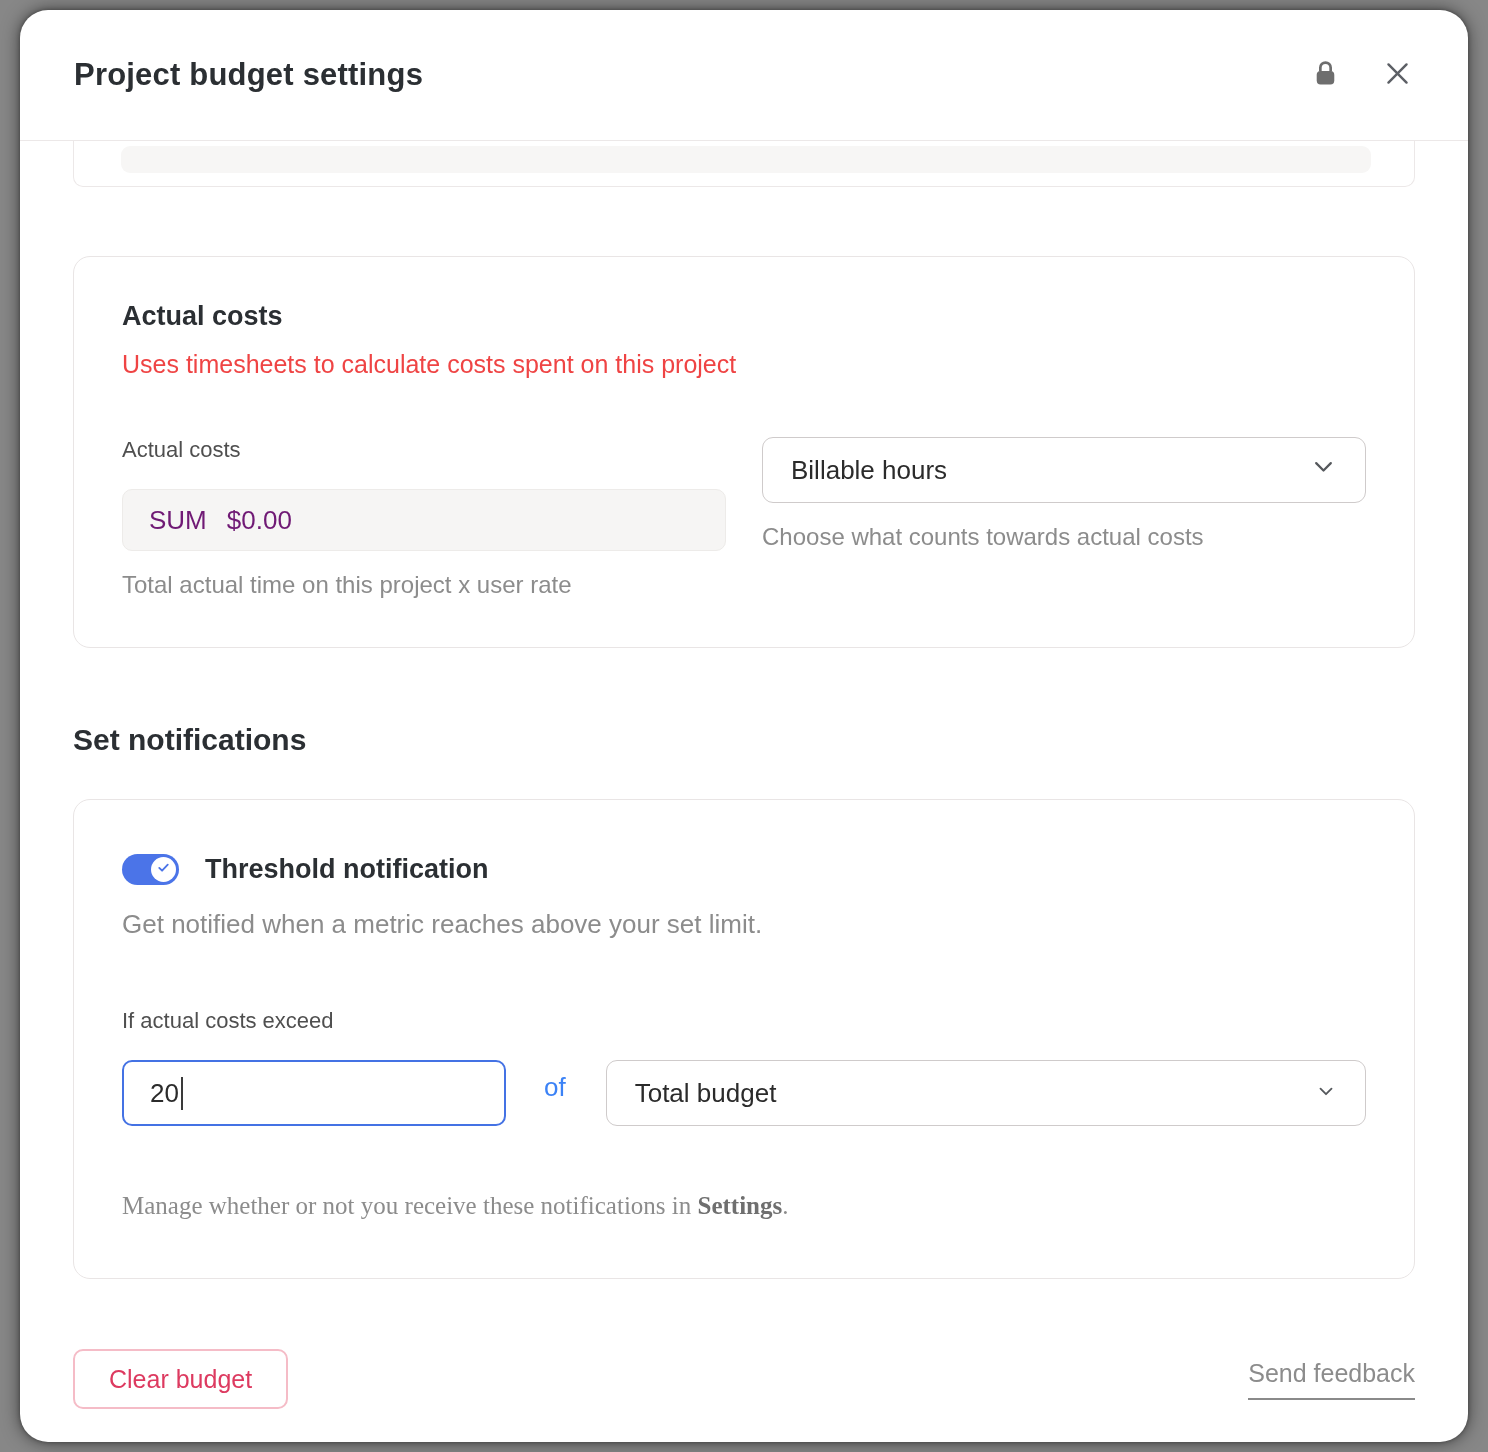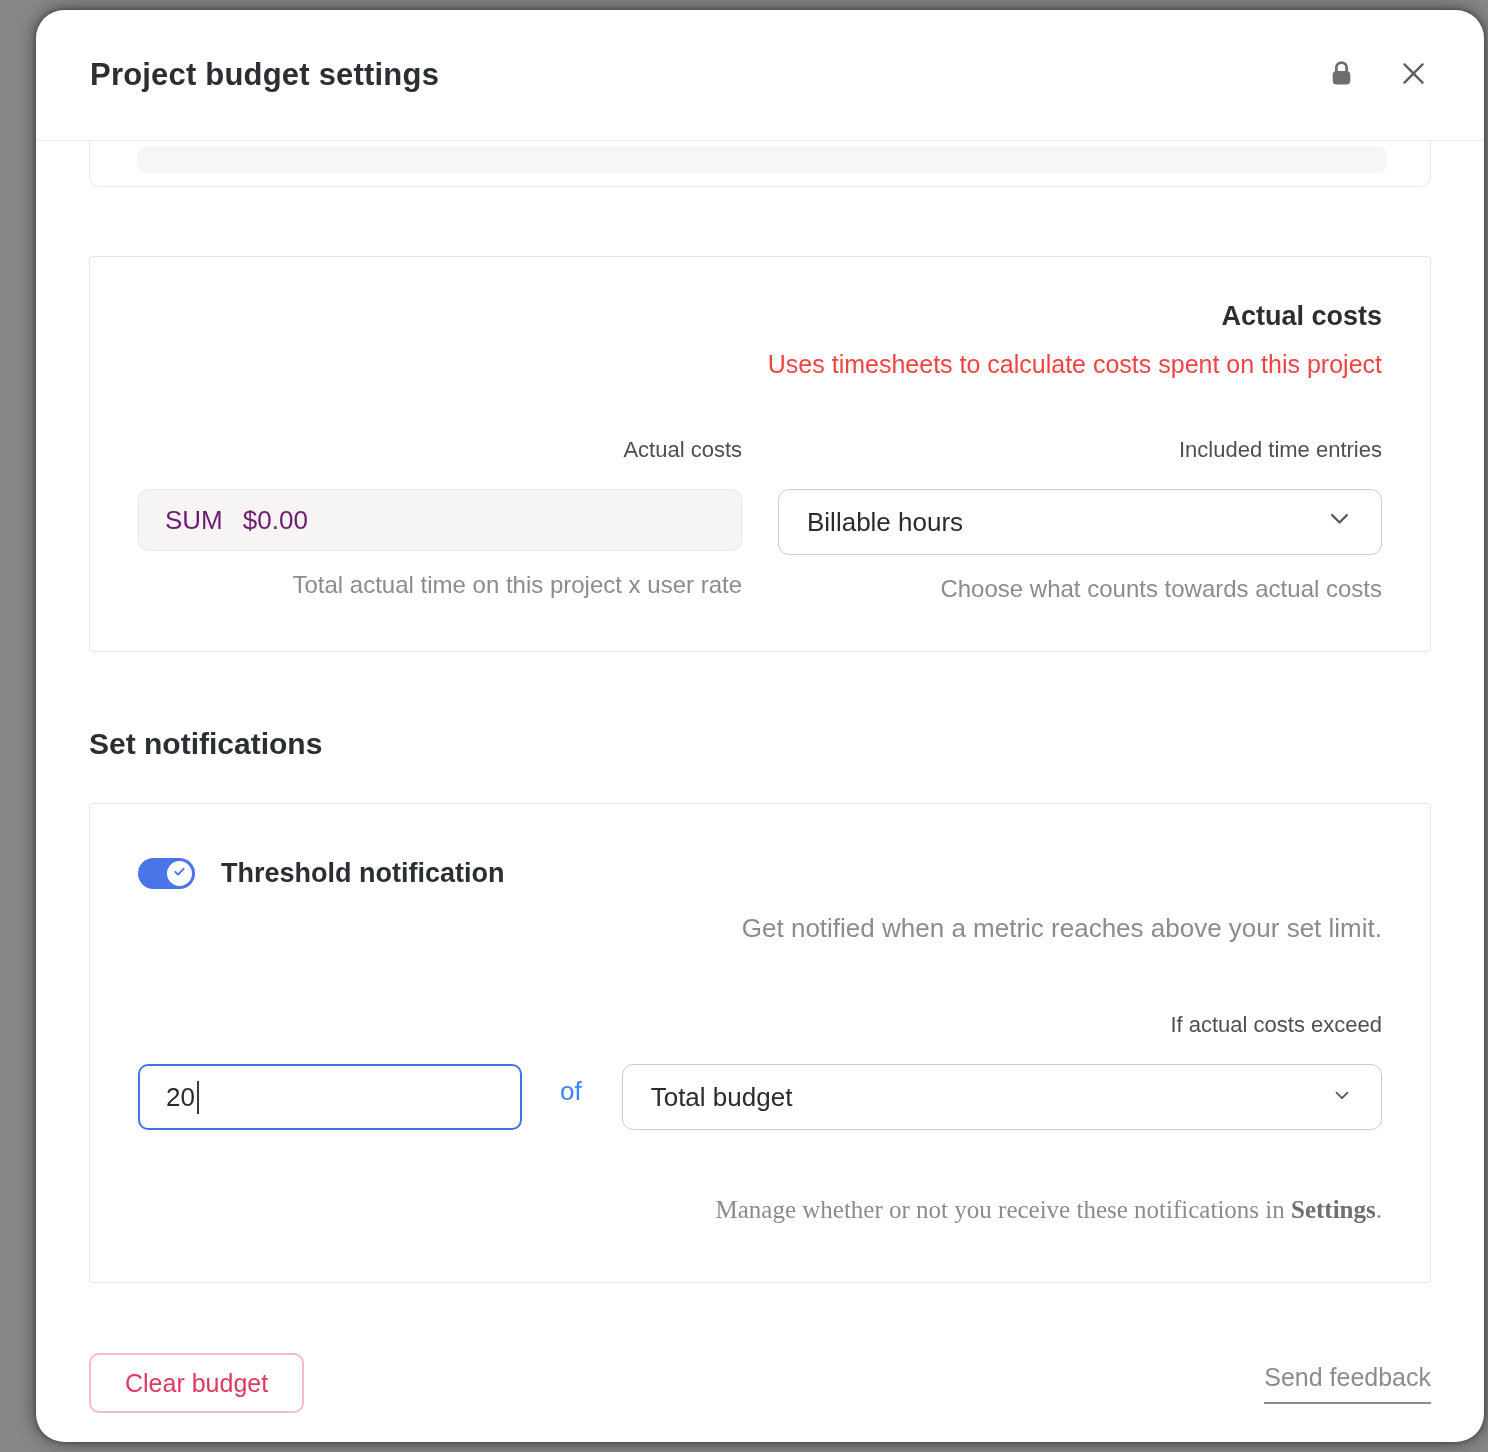--- a/index.html
+++ b/index.html
@@ -5,21 +5,21 @@
   * { margin: 0; padding: 0; box-sizing: border-box; }
   html, body { width: 1488px; height: 1452px; }
   body {
     background: #878787;
     font-family: "Liberation Sans", sans-serif;
     position: relative;
     overflow: hidden;
   }
   .modal {
     position: absolute;
-    left: 36px; top: 10px;
+    left: 20px; top: 10px;
     width: 1448px; height: 1432px;
     background: #ffffff;
     border-radius: 28px;
     box-shadow: 0 0 18px rgba(0,0,0,0.55), 0 0 4px rgba(0,0,0,0.35);
     overflow: hidden;
   }
   .modal-header {
     height: 130px;
     display: flex;
     align-items: center;
@@ -61,22 +61,21 @@
   .partial-bar {
     position: absolute;
     left: 47px; right: 43px; top: 5px;
     height: 27px;
     background: #f7f6f5;
     border-radius: 9px;
   }
 
   .card {
     border: 1px solid #e9e5e5;
-    border-radius: 4px;
-    text-align: right;
+    border-radius: 17px;
   }
   .costs-card {
     margin-top: 69px;
     padding: 44px 48px 48px 48px;
   }
   .card-title {
     font-size: 27px;
     font-weight: 700;
     color: #2b2f33;
     margin-bottom: 18px;
@@ -278,21 +277,20 @@
         <div>
           <div class="field-label">Actual costs</div>
           <div class="input-disabled">
             <span>SUM</span>
             <span>$0.00</span>
           </div>
           <div class="field-helper">Total actual time on this project x user rate</div>
         </div>
 
         <div>
-          <div class="field-label">Included time entries</div>
           <div class="select">
             <span>Billable hours</span>
             <span>
               <svg width="27" height="27" viewBox="0 0 24 24">
                 <path d="M5.5 9l6.5 6.5L18.5 9" fill="none" stroke="#55585c" stroke-width="2" stroke-linecap="round" stroke-linejoin="round"></path>
               </svg>
             </span>
           </div>
           <div class="field-helper">Choose what counts towards actual costs</div>
         </div>

